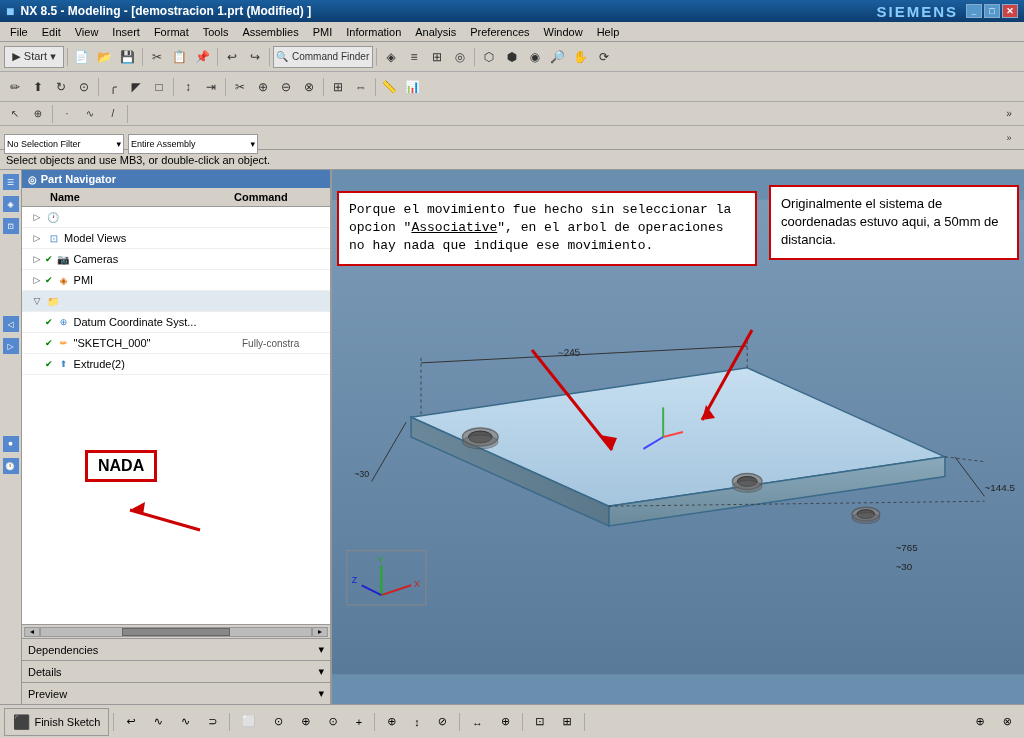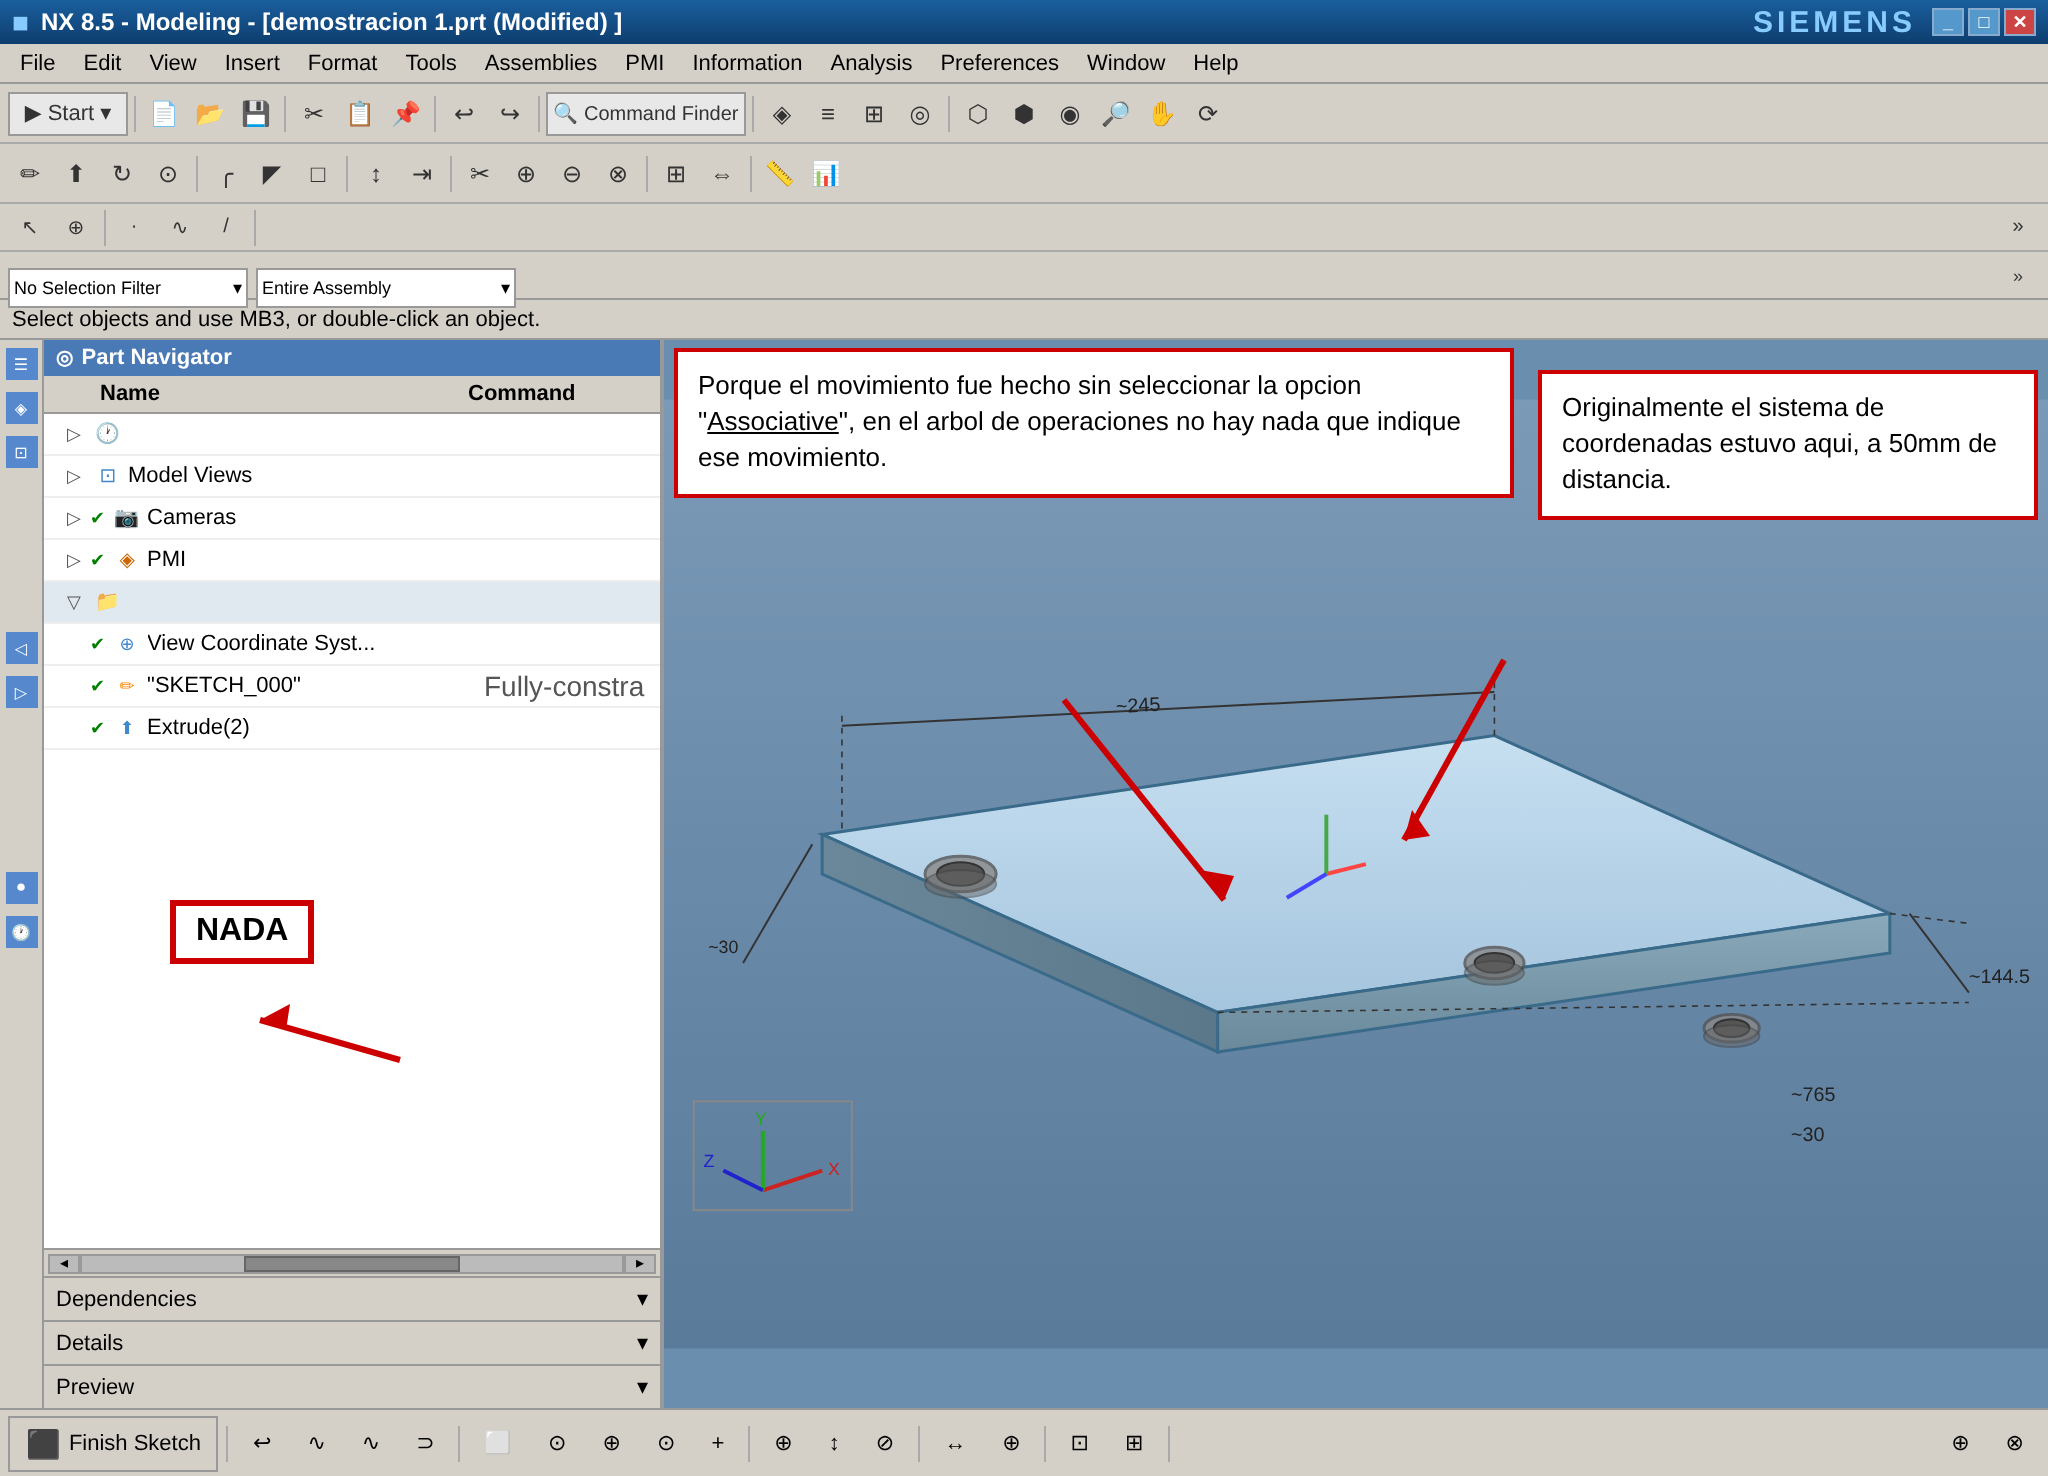--- a/index.html
+++ b/index.html
@@ -152,21 +152,21 @@
     .nav-expander {
       width: 14px; font-size: 9px; text-align: center; color: #555;
     }
     .nav-icon {
       width: 16px; height: 16px;
       margin: 0 2px;
       display: inline-flex; align-items: center; justify-content: center;
       font-size: 10px;
     }
     .nav-label { flex: 1; white-space: nowrap; overflow: hidden; }
-    .nav-status { width: 88px; font-size: 14px; color: #555; }
+    .nav-status { width: 88px; font-size: 10px; color: #555; }
     
     
     .nav-bottom-section {
       background: #d4d0c8;
       border-top: 1px solid #999;
       padding: 2px 6px;
       font-size: 11px;
       display: flex; align-items: center; justify-content: space-between;
       cursor: pointer;
       min-height: 22px;
@@ -202,23 +202,24 @@
       border: 2px solid #cc0000;
       padding: 8px 10px;
       font-size: 13px;
       line-height: 1.4;
       max-width: 280px;
       z-index: 10;
     }
     .callout-box u { text-decoration: underline; }
     
     #callout1 {
-      top: 4px;
+      top: 21px;
       left: 5px;
       max-width: 420px;
+      font-family: Liberation Mono, monospace;
     }
     #callout2 {
       top: 20px;
       right: 10px;
       max-width: 260px;
       font-size: 13px;
     }
     
     
     #nada-label {
@@ -465,21 +466,21 @@
       <div class="nav-item" style="background:#e0e8f0;">
         <span class="nav-indent" style="width:8px;"></span>
         <span class="nav-expander">▽</span>
         <span class="nav-icon" style="color:#cc9900;">📁</span>
       </div>
 
       <div class="nav-item">
         <span class="nav-indent" style="width:22px;"></span>
         <span style="font-size:9px;color:green;margin:0 1px;">✔</span>
         <span class="nav-icon" style="color:#4488cc;font-size:9px;">⊕</span>
-        <span class="nav-label">View Coordinate Syst...</span>
+        <span class="nav-label">Datum Coordinate Syst...</span>
       </div>
 
       <div class="nav-item">
         <span class="nav-indent" style="width:22px;"></span>
         <span style="font-size:9px;color:green;margin:0 1px;">✔</span>
         <span class="nav-icon" style="color:#ff8800;font-size:9px;">✏</span>
         <span class="nav-label">"SKETCH_000"</span>
         <span class="nav-status">Fully-constra</span>
       </div>
 

